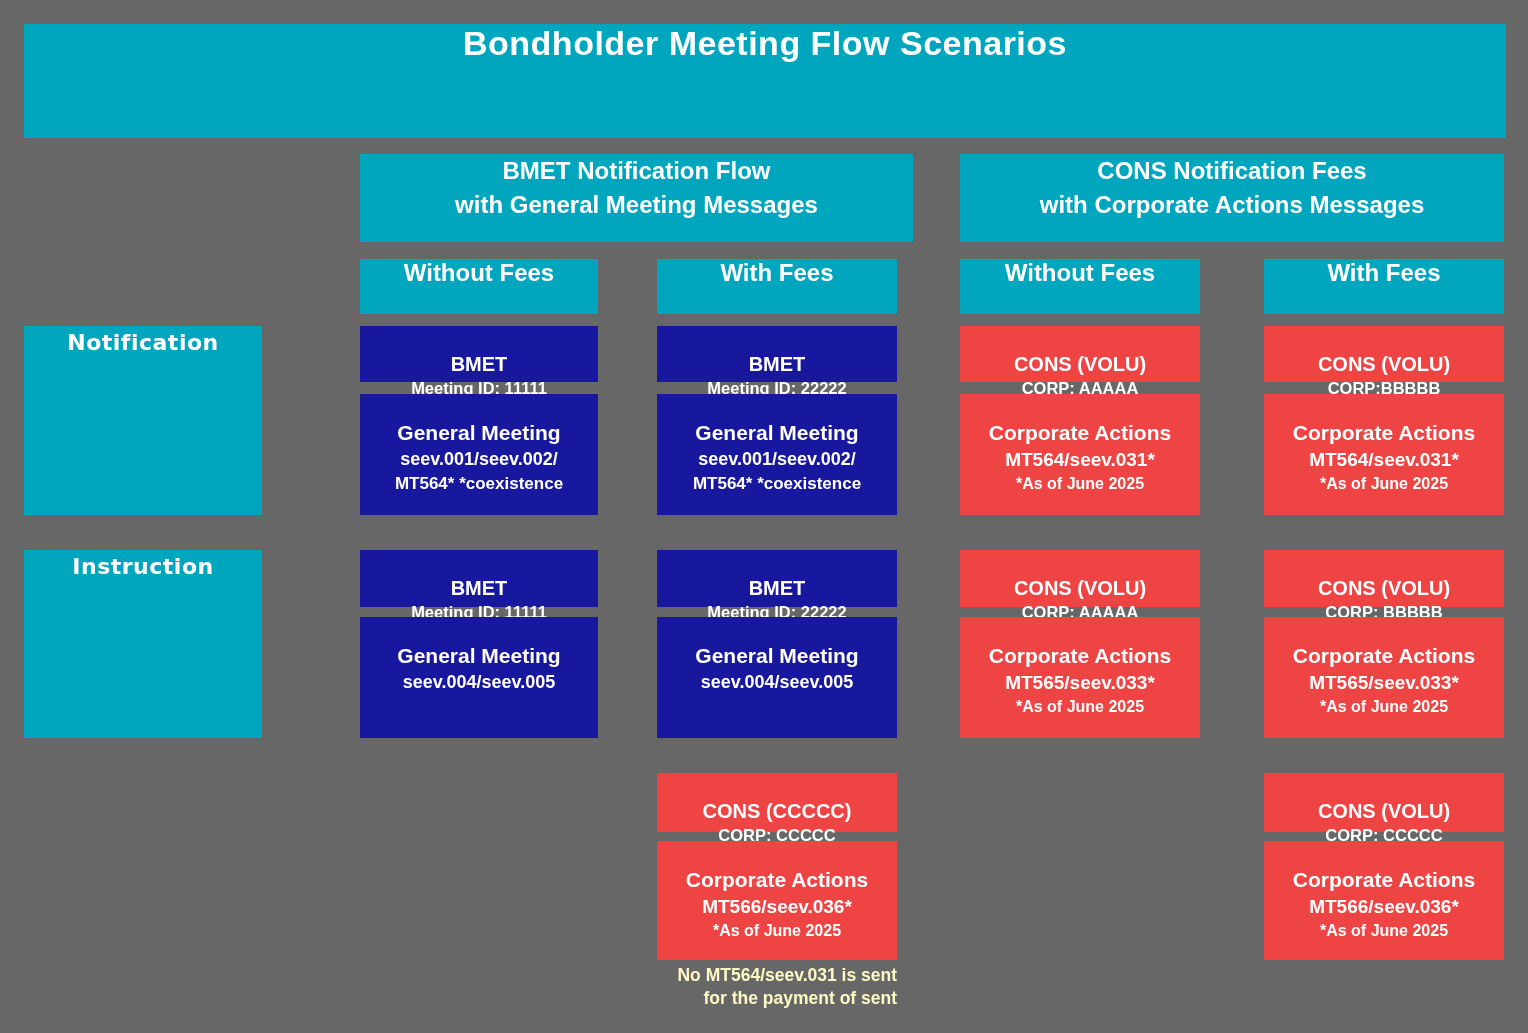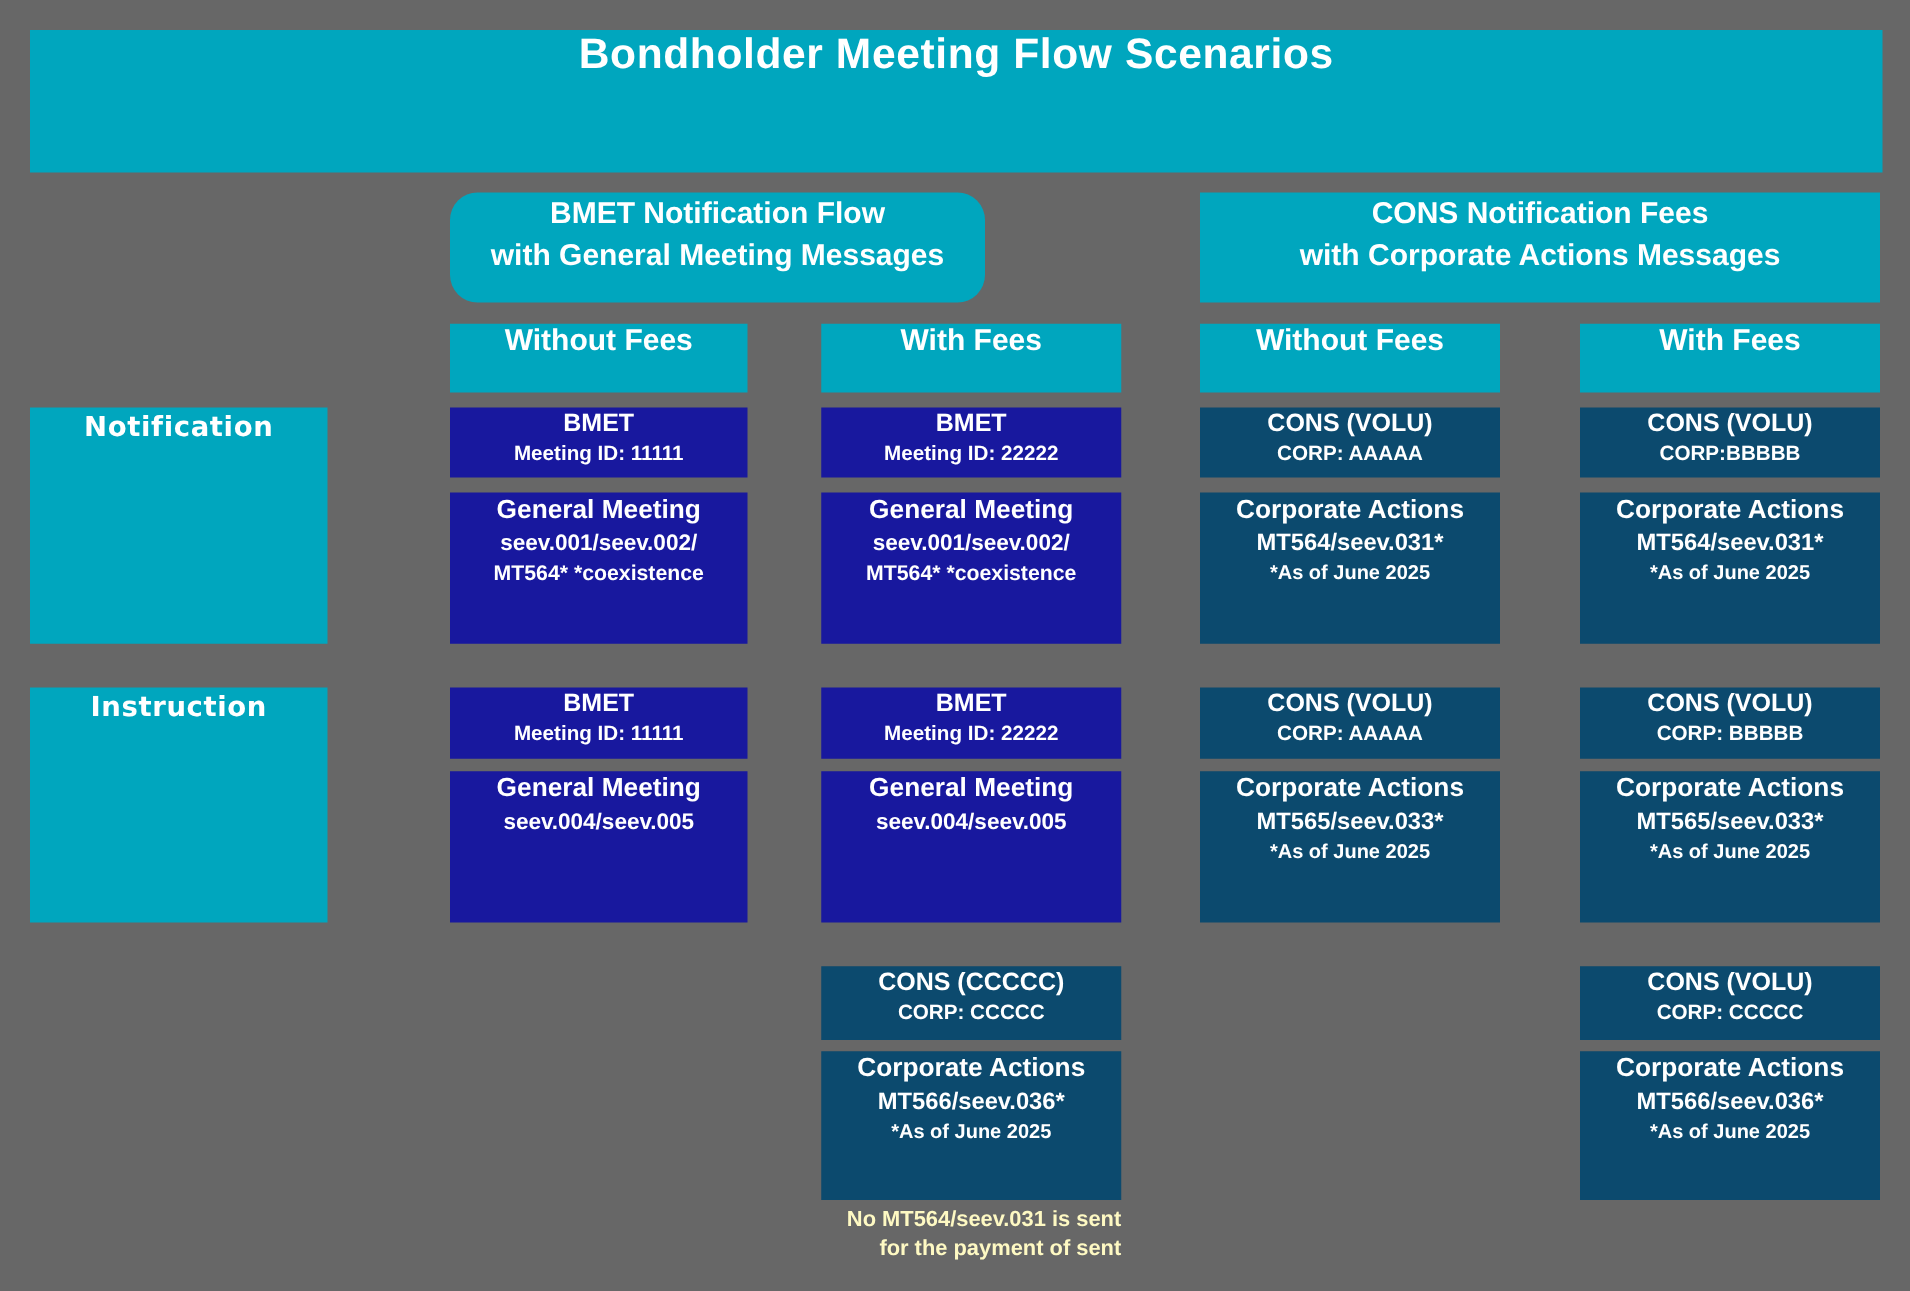--- a/index.html
+++ b/index.html
@@ -9,27 +9,27 @@
     font-family:"Liberation Sans", sans-serif;
     color:#ffffff;
   }
   .box {
     position:absolute; display:flex; flex-direction:column;
     justify-content:flex-start; align-items:center; text-align:center;
     font-weight:bold; color:#ffffff; box-sizing:border-box;
   }
   .teal   { background:#00a6be; }
   .navy   { background:#18189e; }
-  .orange { background:#0c4a6e; }
+  .orange { background:#ef4444; }
 
   .title-banner { left:24px; top:24px; width:1482px; height:114px; }
   .title-banner .t { font-size:34px; letter-spacing:0.5px; }
 
   .group-header { top:154px; height:88px; font-size:24px; line-height:34px; }
-  .group-1 { left:360px; width:428px;border-radius:22px; }
+  .group-1 { left:360px; width:553px; }
   .group-2 { left:960px; width:544px; }
 
   .sub-header { top:259px; height:55px; font-size:24px; }
 
   .row-label {
     left:24px; width:238px;
     font-family:"DejaVu Sans", sans-serif;
     font-size:22px; line-height:34px; letter-spacing:0.5px;
   }
   .row-label.notification { top:326px; height:189px; }
@@ -41,21 +41,21 @@
   .col-2 { left:960px;  width:240px; }
   .col-3 { left:1264px; width:240px; }
 
   .n-top  { top:326px; height:56px; }
   .n-main { top:394px; height:121px; }
   .i-top  { top:550px; height:57px; }
   .i-main { top:617px; height:121px; }
   .p-top  { top:773px; height:59px; }
   .p-main { top:841px; height:119px; }
 
-  .l1 { font-size:20px; line-height:26px; }
+  .l1 { font-size:20px; line-height:26px;margin-top:25px; }
   .l2 { font-size:16.5px; line-height:22px; }
   .main-box .l1 { font-size:21px; line-height:28px; }
   .main-box .l2 { font-size:18px; line-height:25px; }
   .main-box .l3 { font-size:17px; line-height:24px; }
   .main-box.orange .l2 { font-size:19px; }
   .main-box.orange .l3 { font-size:16px; }
 
   .note {
     position:absolute; left:657px; top:964px; width:240px;
     text-align:right; font-weight:bold; font-size:17.5px;

